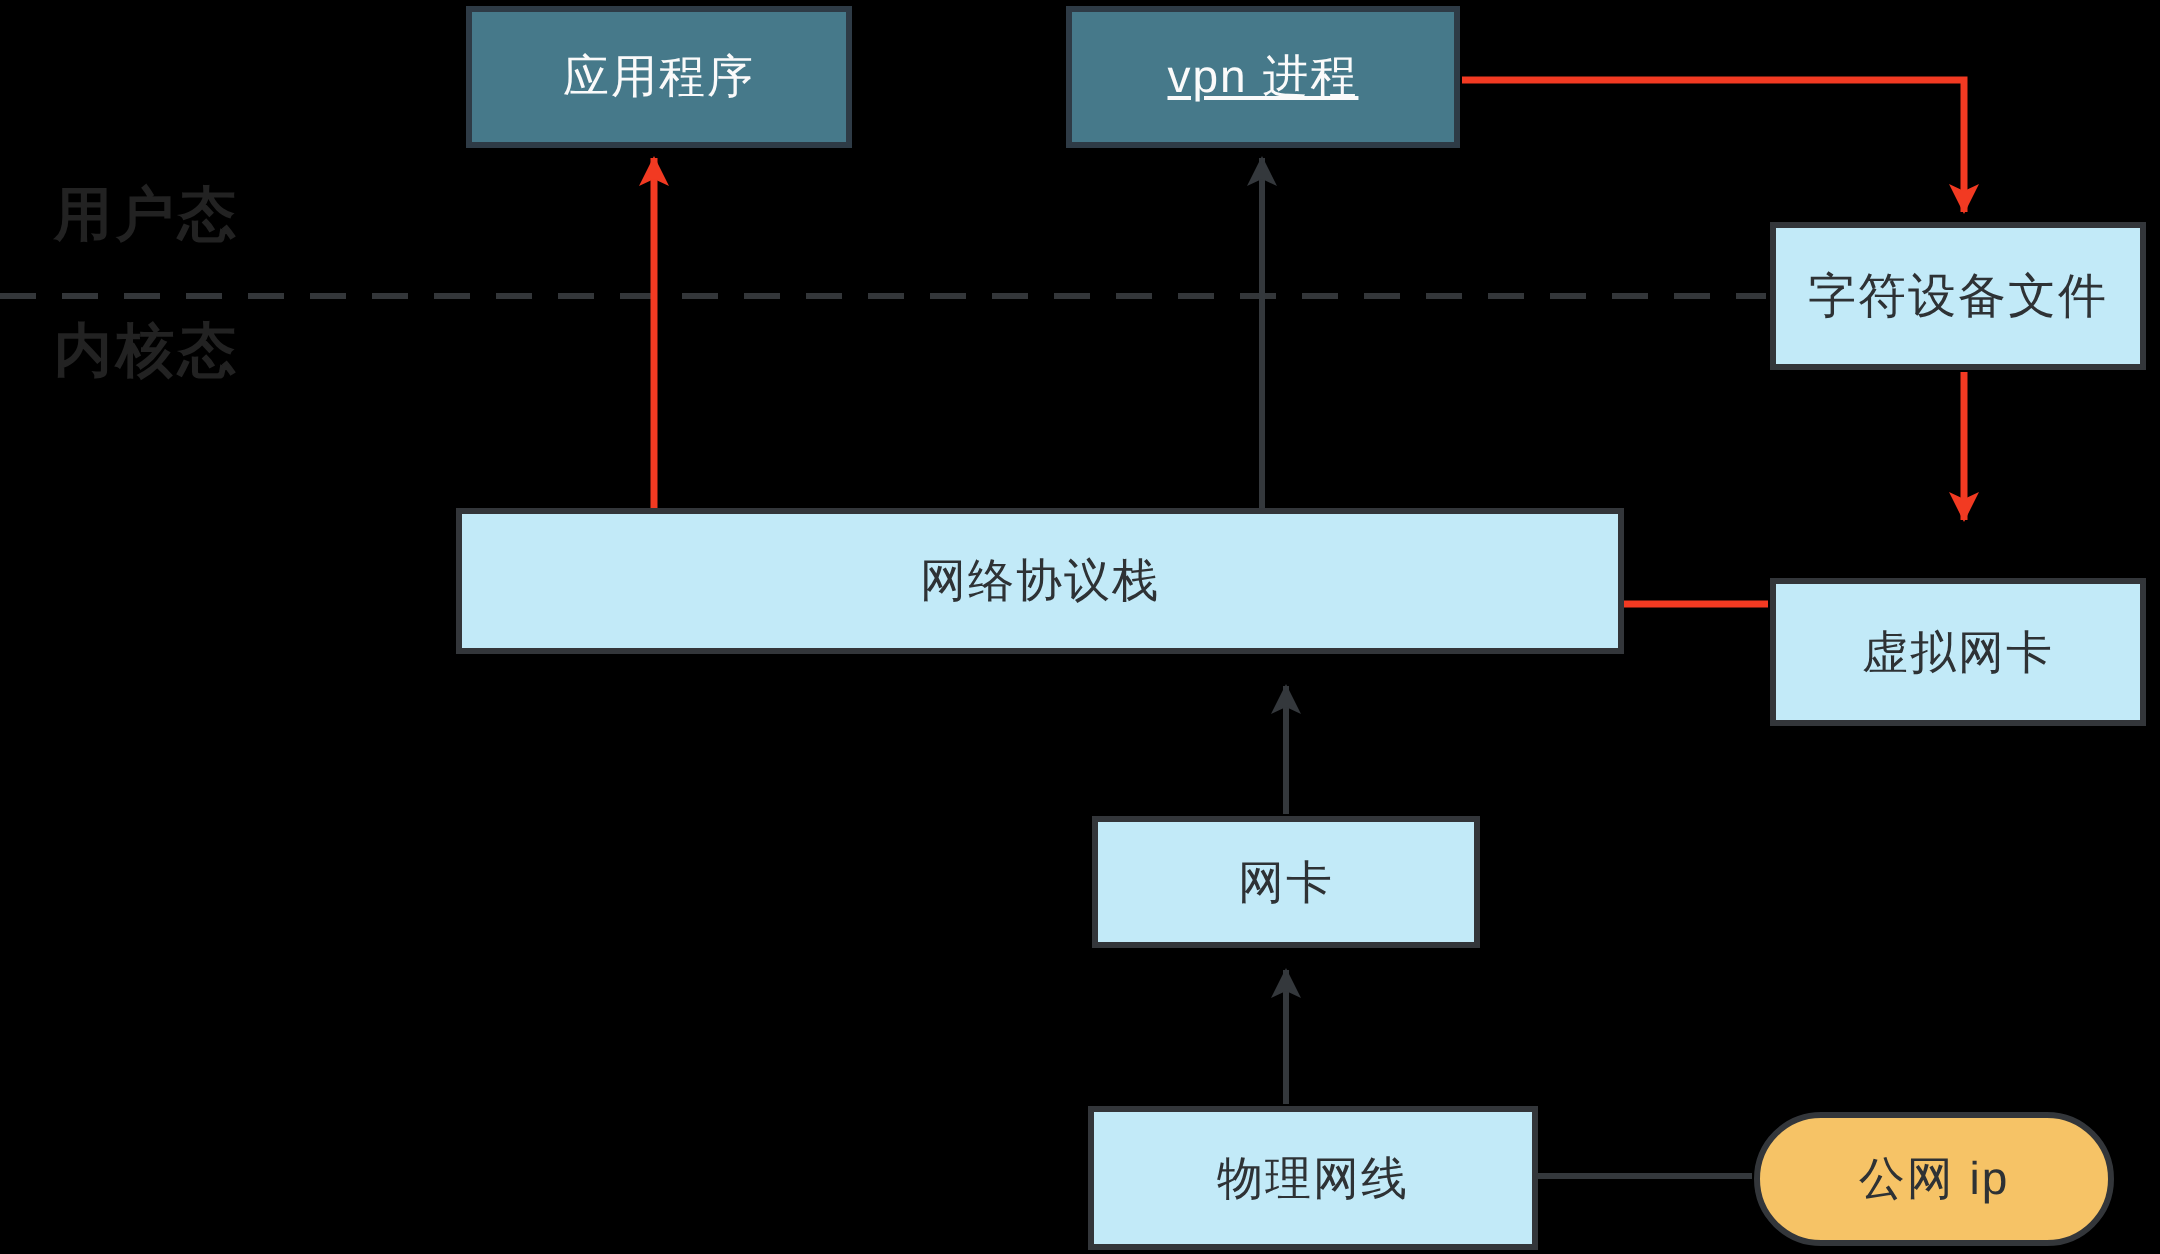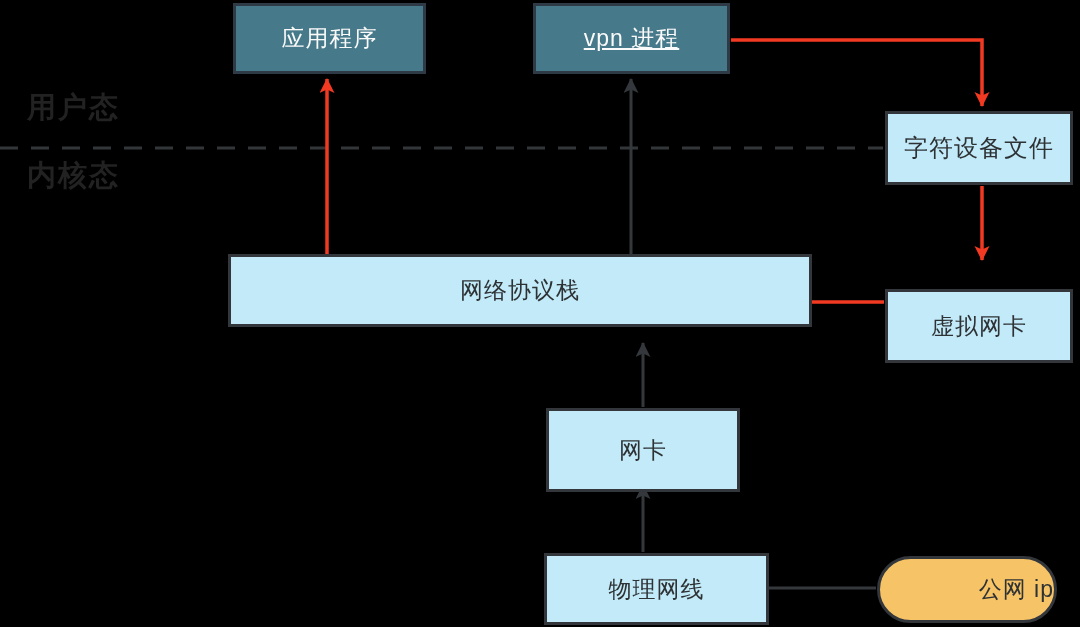--- a/index.html
+++ b/index.html
@@ -29,28 +29,27 @@
   .node.blue {
     background: var(--blue-fill, #c2eaf8);
     border: 3px solid var(--box-border, #33363a);
     color: var(--light-box-text, #2e3235);
   }
   .node.orange {
     background: var(--orange-fill, #f6c366);
     border: 3px solid var(--box-border, #33363a);
     color: var(--light-box-text, #2e3235);
     border-radius: 34px;
-    justify-content: flex-end;
   }
   #node-application   { left: 233px; top: 3px;   width: 193px; height: 71px; text-align: right; }
   #node-vpn-process   { left: 533px; top: 3px;   width: 197px; height: 71px; text-decoration: underline; }
   #node-char-device   { left: 885px; top: 111px; width: 188px; height: 74px; font-size: 24px; }
   #node-network-stack { left: 228px; top: 254px; width: 584px; height: 73px; }
   #node-virtual-nic   { left: 885px; top: 265px; width: 188px; height: 74px; margin-top: 24px; }
-  #node-nic           { left: 546px; top: 408px; width: 194px; height: 84px; }
+  #node-nic           { left: 546px; top: 408px; width: 194px; height: 66px; }
   #node-physical-cable{ left: 544px; top: 553px; width: 225px; height: 72px; }
   #node-public-ip     { left: 877px; top: 556px; width: 180px; height: 67px; }
   .zone-label {
     position: absolute;
     left: 27px;
     color: var(--zone-label, #222);
     font-size: 29px;
     font-weight: bold;
     letter-spacing: 2px;
   }

